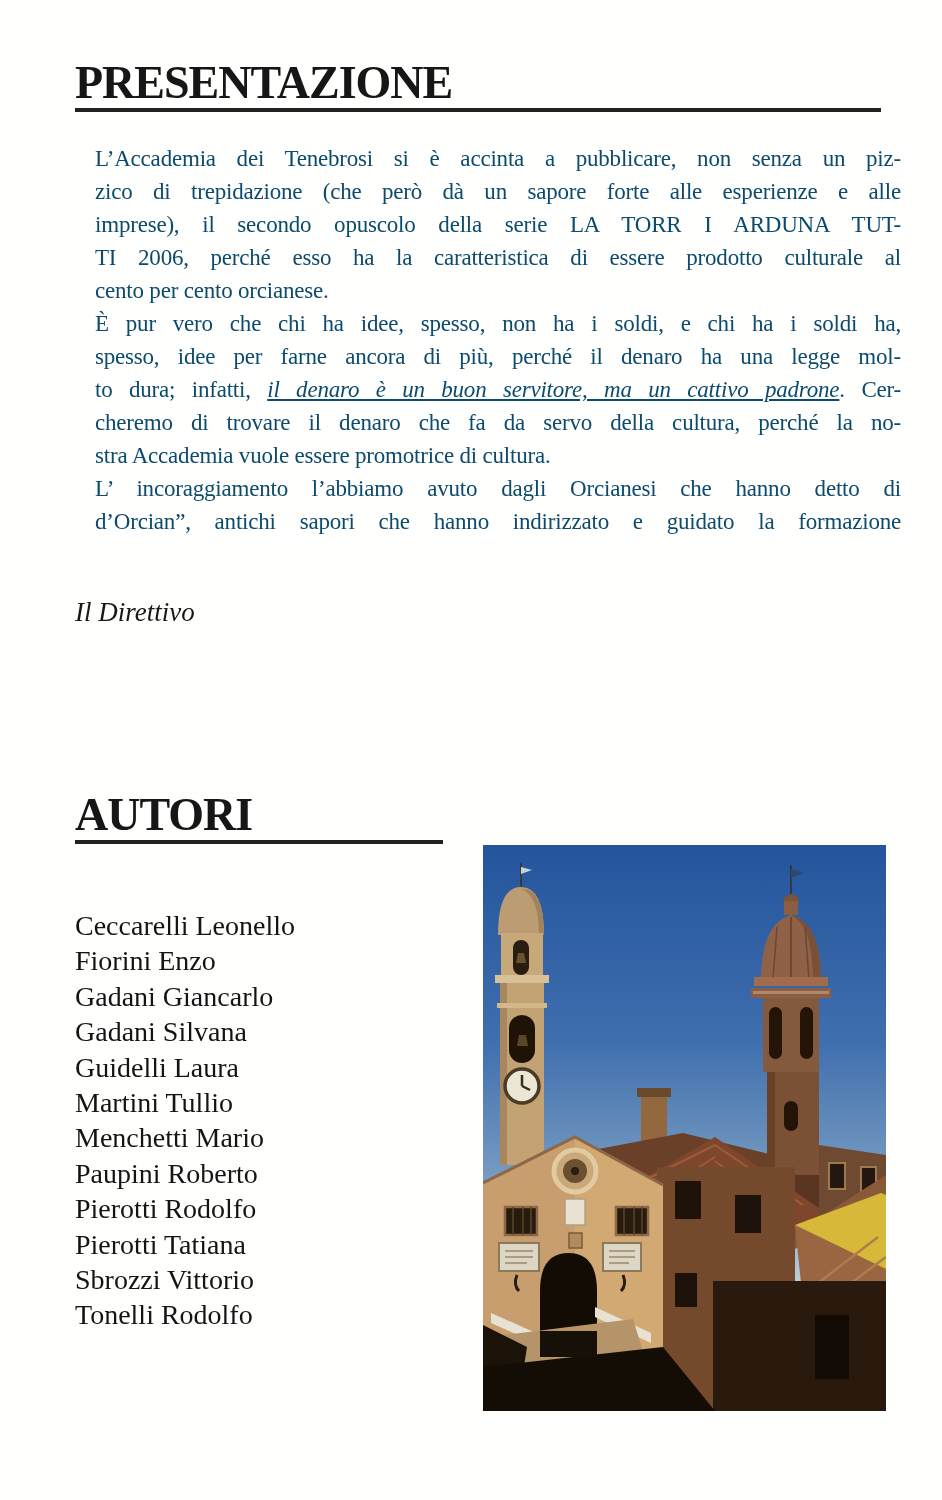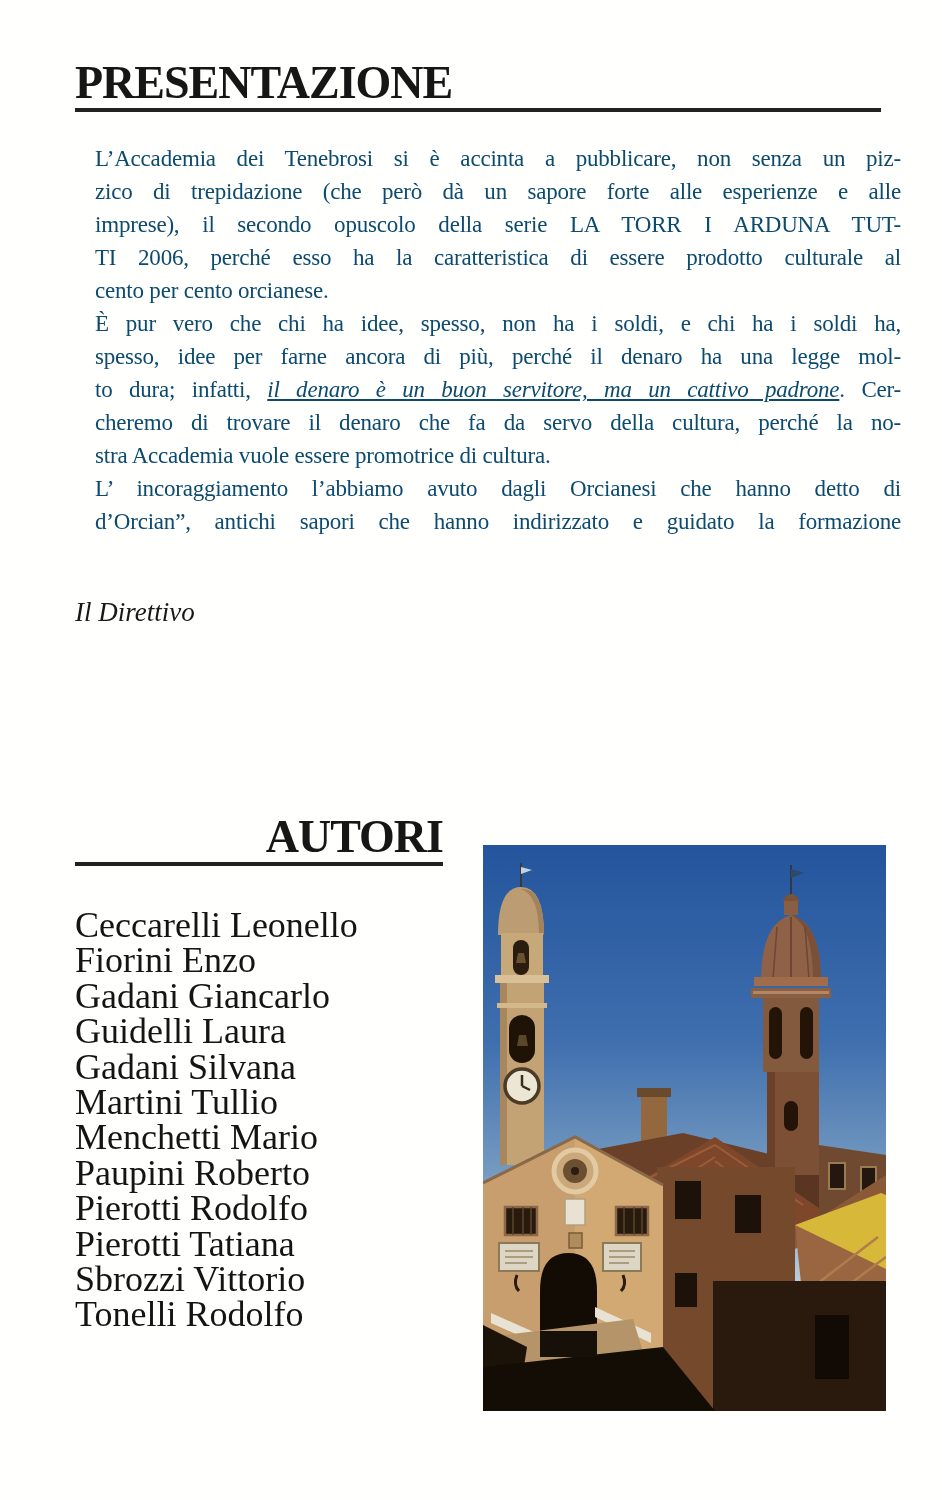--- a/index.html
+++ b/index.html
@@ -7,35 +7,35 @@
     position:relative; width:942px; height:1500px; background:#fffffe;
     font-family:"Liberation Serif","DejaVu Serif",serif; color:#1c1c1c;
     overflow:hidden;
   }
   h1.section-title, h2.section-title {
     position:absolute; margin:0; left:75px;
     font-weight:bold; font-size:46px; line-height:50px; letter-spacing:-1px;
     color:#161616; border-bottom:4px solid #222222; padding-bottom:0;
   }
   #presentation-title { top:58px; width:806px; }
-  #authors-heading   { top:812px; width:368px;text-align:right; }
+  #authors-heading   { top:790px; width:368px; }
   .body-text {
     position:absolute; left:75px; top:142px; width:806px;
     font-size:23px; line-height:33px; letter-spacing:-0.2px; color:#0c4a6e;margin-left:20px;
   }
   .body-text .line { text-align:justify; text-align-last:justify; }
   .body-text .line.last { text-align-last:left; }
   .body-text .it { font-style:italic;text-decoration:underline; }
   .signature {
     position:absolute; left:75px; top:597px; width:806px;
     text-align:left; font-style:italic; font-size:27px; color:#181818;
   }
   ul.authors {
     position:absolute; left:75px; top:908px; margin:0; padding:0;
-    list-style:none; font-size:36px; line-height:35.4px; color:#141414;
+    list-style:none; font-size:28px; line-height:35.4px; color:#141414;
   }
   figure.photo {
     position:absolute; left:483px; top:845px; width:403px; height:566px; margin:0;
   }
   figure.photo svg { display:block; }
 </style>
 </head>
 <body>
 
 <div class="page">
@@ -58,22 +58,22 @@
     </div>
 
   <div class="signature">Il Direttivo</div>
 
   <h2 class="section-title" id="authors-heading">AUTORI</h2>
 
   <ul class="authors" id="authors-list">
       <li>Ceccarelli Leonello</li>
       <li>Fiorini Enzo</li>
       <li>Gadani Giancarlo</li>
+      <li>Gadani Silvana</li>
       <li>Guidelli Laura</li>
-      <li>Gadani Silvana</li>
       <li>Martini Tullio</li>
       <li>Menchetti Mario</li>
       <li>Paupini Roberto</li>
       <li>Pierotti Rodolfo</li>
       <li>Pierotti Tatiana</li>
       <li>Sbrozzi Vittorio</li>
       <li>Tonelli Rodolfo</li>
     </ul>
 
   <figure class="photo">

